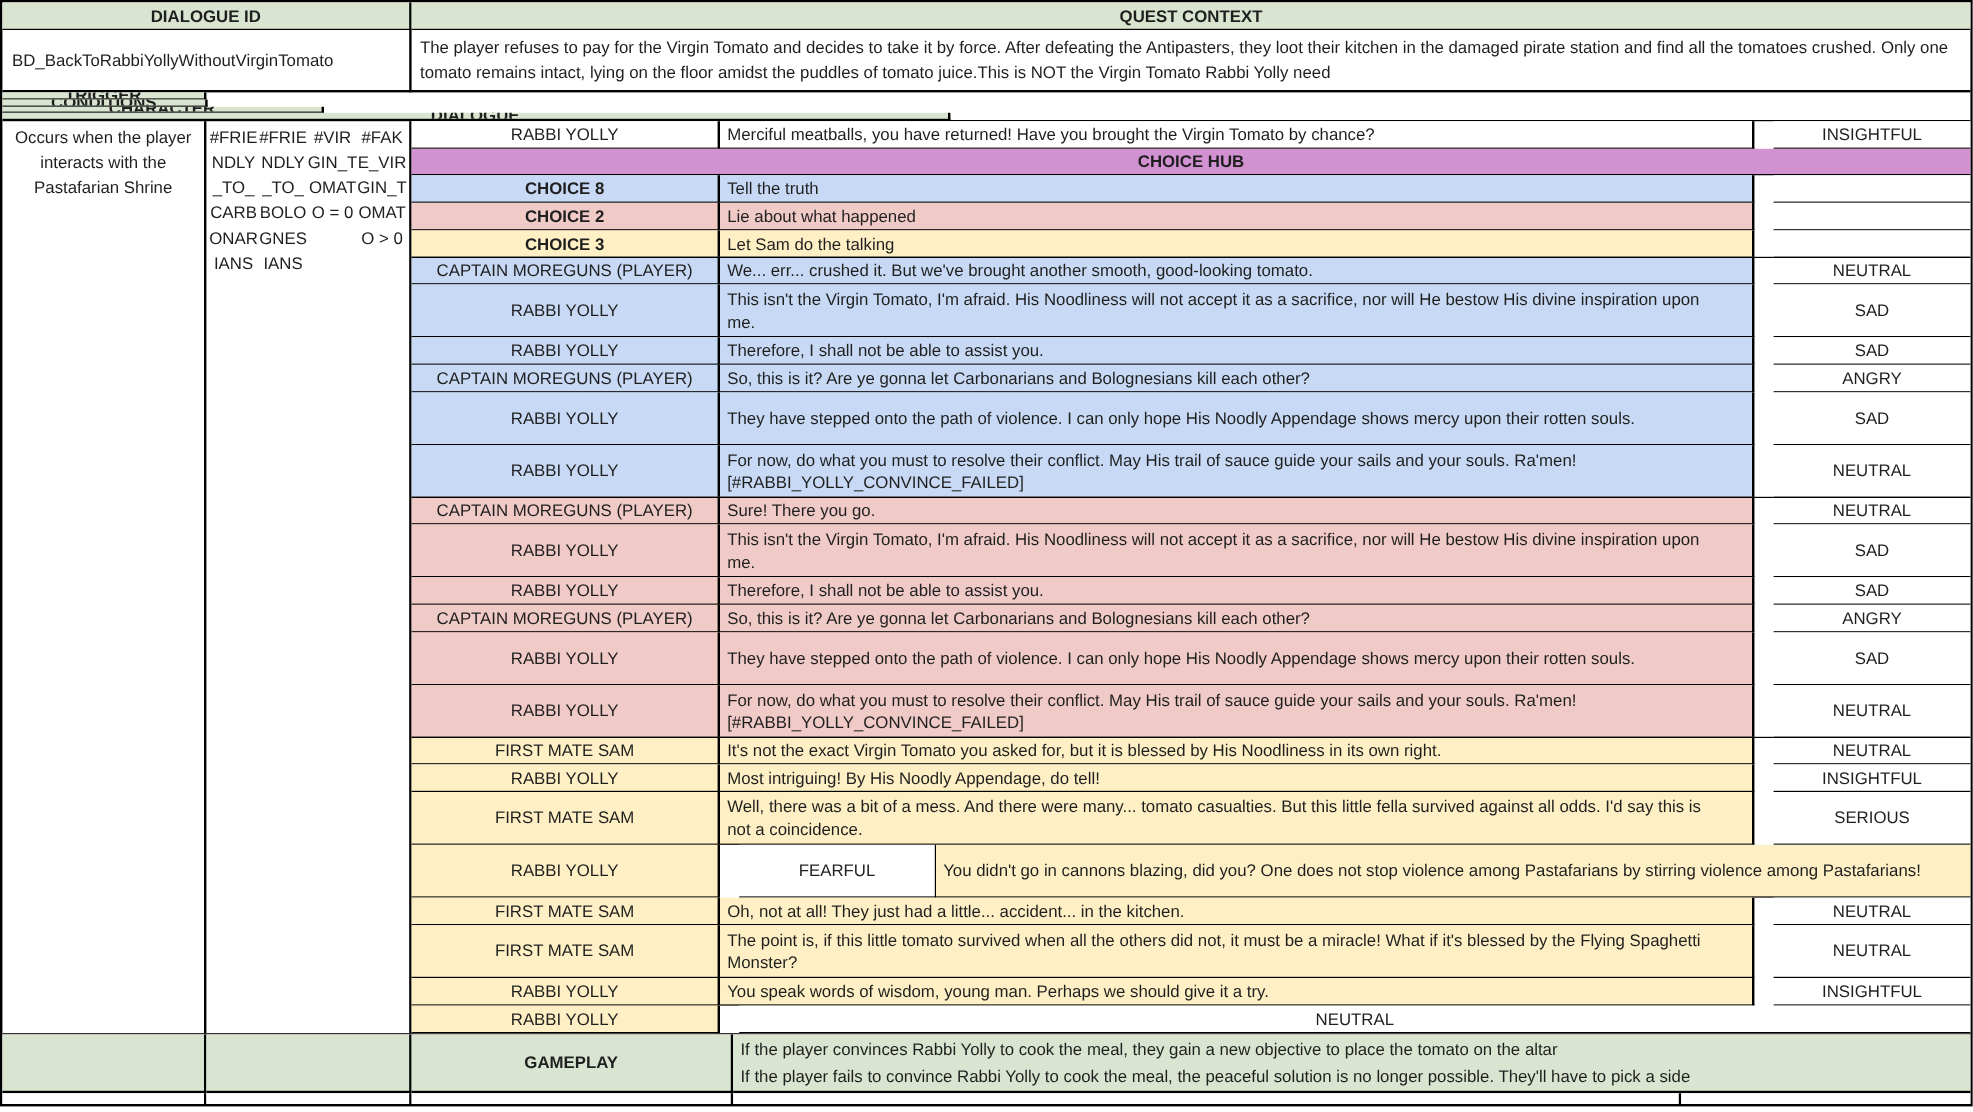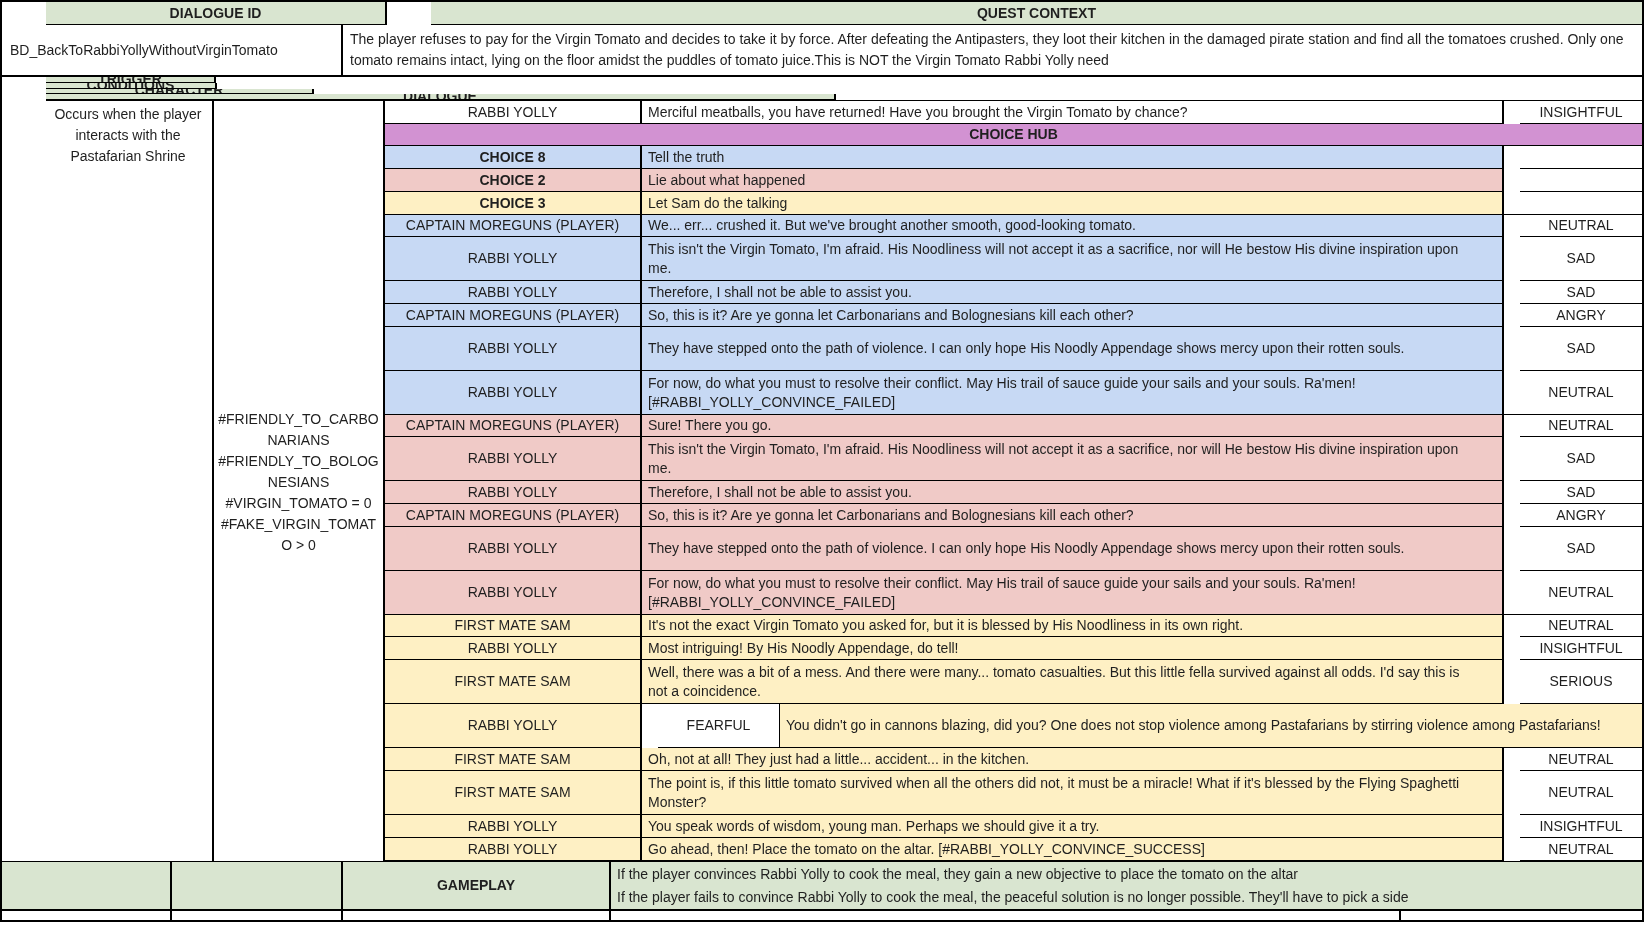--- a/index.html
+++ b/index.html
@@ -4,39 +4,39 @@
 <style>
   html,body{margin:0;padding:0;background:#fff;}
   body{width:1644px;height:927px;font-family:"Liberation Sans",sans-serif;color:#1f1f1f;}
   .sheet{box-sizing:border-box;width:1644px;border:2px solid #000;background:#fff;}
   .row{display:flex;box-sizing:border-box;}
   .cell{box-sizing:border-box;display:flex;align-items:center;justify-content:center;
         overflow:hidden;border-right:1px solid #000;border-bottom:1px solid #000;
         font-size:14px;line-height:19px;text-align:center;}
   .cell:last-child{border-right:none;}
   .bR2{border-right-width:2px;}
-  .green{background:var(--green);margin-left:44px;}
+  .green{background:var(--green);}
   .bold{font-weight:bold;}
   
   .rA{height:23px;}
   .rB{height:52px;}
   .rB .cell{border-bottom-width:2px;}
   .idcell{justify-content:flex-start;padding:0 8px;text-align:left;}
   .ctxcell{justify-content:flex-start;padding:0 7px;text-align:left;line-height:21px;}
   .rC{height:24px;flex-direction:column;}
   
   .w-id{width:341px;}
   .w-trig{width:170px;}
   .w-cond{width:171px;}
   .w-char{width:268px;text-align:right;}
   .w-dia{width:790px;}
   .w-fac{flex:1;}
   .flex1{flex:1;}
   
-  .main{display:flex;padding-left:42px;}
+  .main{display:flex;}
   .trigcell,.condcell{align-items:flex-start;padding:3px 2px 0 2px;line-height:21px;}
   .condcell div{word-break:break-all;width:100%;}
   .rowsarea{flex:1;display:flex;flex-direction:column;}
   .drow{display:flex;box-sizing:border-box;}
   .r1{height:23px;}
   .r2{height:44px;}
   .rhub{height:22px;}
   .sect{border-top:1px solid #000;margin-top:-1px;}
   .sect .cell{border-top:1px solid #000;margin-top:-1px;height:calc(100% + 1px);}
   .ch{width:257px;}
@@ -77,21 +77,21 @@
     <div class="cell green bold w-cond bR2">CONDITIONS</div>
     <div class="cell green bold w-char bR2">CHARACTER</div>
     <div class="cell green bold w-dia bR2">DIALOGUE</div>
     <div class="cell green bold w-fac">FACIAL EXPRESSIONS</div>
   </div>
 
   <div class="main">
     <div class="cell trigcell w-trig bR2" style="border-bottom:none;">
       <span>Occurs when the player interacts with the Pastafarian Shrine</span>
     </div>
-    <div class="cell condcell w-cond bR2" style="border-bottom:none;flex-direction:column;" id="cond-cell">
+    <div class="cell condcell w-cond bR2" style="border-bottom:none;" id="cond-cell">
         <div>#FRIENDLY_TO_CARBONARIANS</div>
         <div>#FRIENDLY_TO_BOLOGNESIANS</div>
         <div>#VIRGIN_TOMATO = 0</div>
         <div>#FAKE_VIRGIN_TOMATO &gt; 0</div>
       </div>
     <div class="rowsarea" id="dlg-rows">
         <div class="drow r1">
           <div class="cell ch bR2 bg-white">RABBI YOLLY</div>
           <div class="cell di bR2 bg-white">Merciful meatballs, you have returned! Have you brought the Virgin Tomato by chance?</div>
           <div class="cell fa">INSIGHTFUL</div>
@@ -204,21 +204,20 @@
           <div class="cell di bR2 bg-yellow">The point is, if this little tomato survived when all the others did not, it must be a miracle! What if it's blessed by the Flying Spaghetti Monster?</div>
           <div class="cell fa">NEUTRAL</div>
         </div>
         <div class="drow r1">
           <div class="cell ch bR2 bg-yellow">RABBI YOLLY</div>
           <div class="cell di bR2 bg-yellow">You speak words of wisdom, young man. Perhaps we should give it a try.</div>
           <div class="cell fa">INSIGHTFUL</div>
         </div>
         <div class="drow r1">
           <div class="cell ch bR2 bg-yellow">RABBI YOLLY</div>
-          <div class="cell di bR2 bg-yellow">Go ahead, then! Place the tomato on the altar. [#RABBI_YOLLY_CONVINCE_SUCCESS]</div>
           <div class="cell fa">NEUTRAL</div>
         </div>
       </div>
   </div>
 
   <div class="row gprow">
     <div class="cell w-trig bR2"></div>
     <div class="cell w-cond bR2"></div>
     <div class="cell bold w-char bR2">GAMEPLAY</div>
     <div class="cell gptext">

